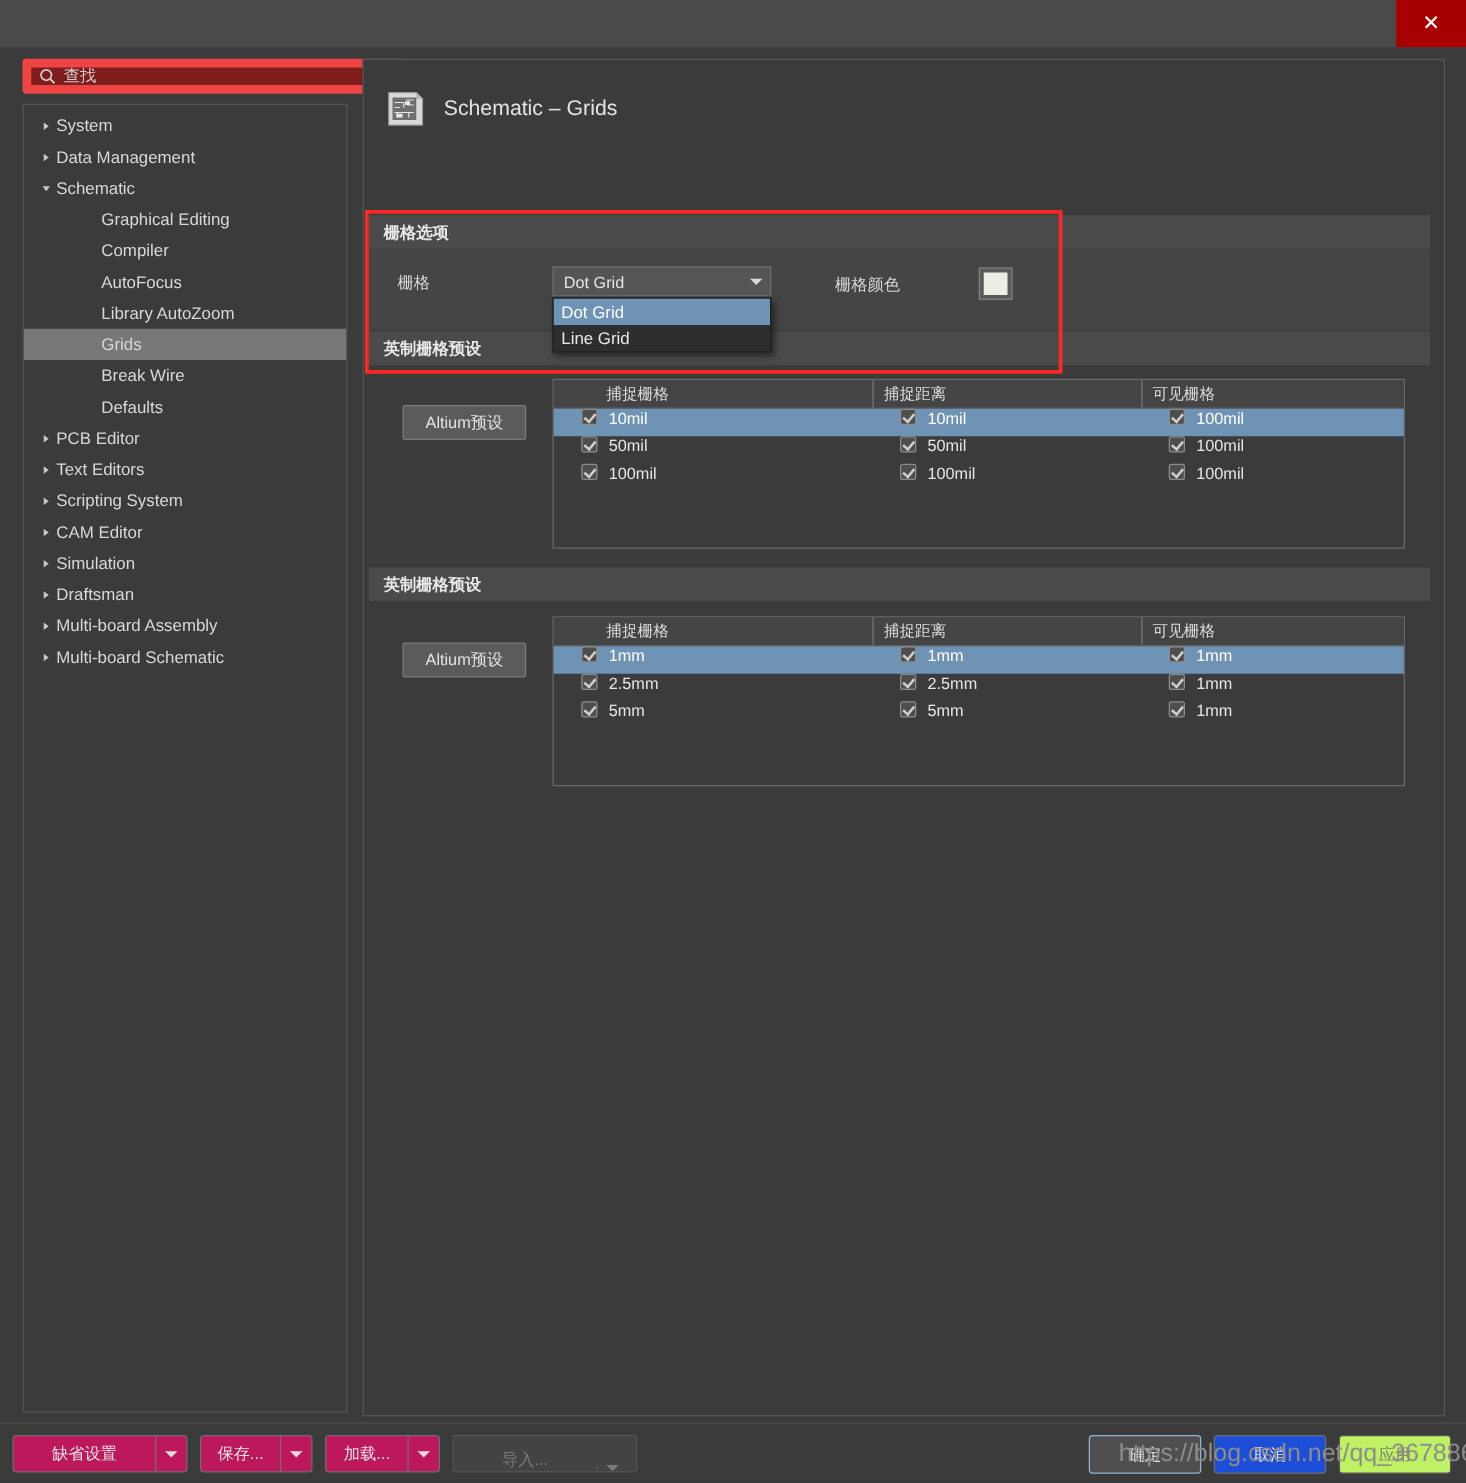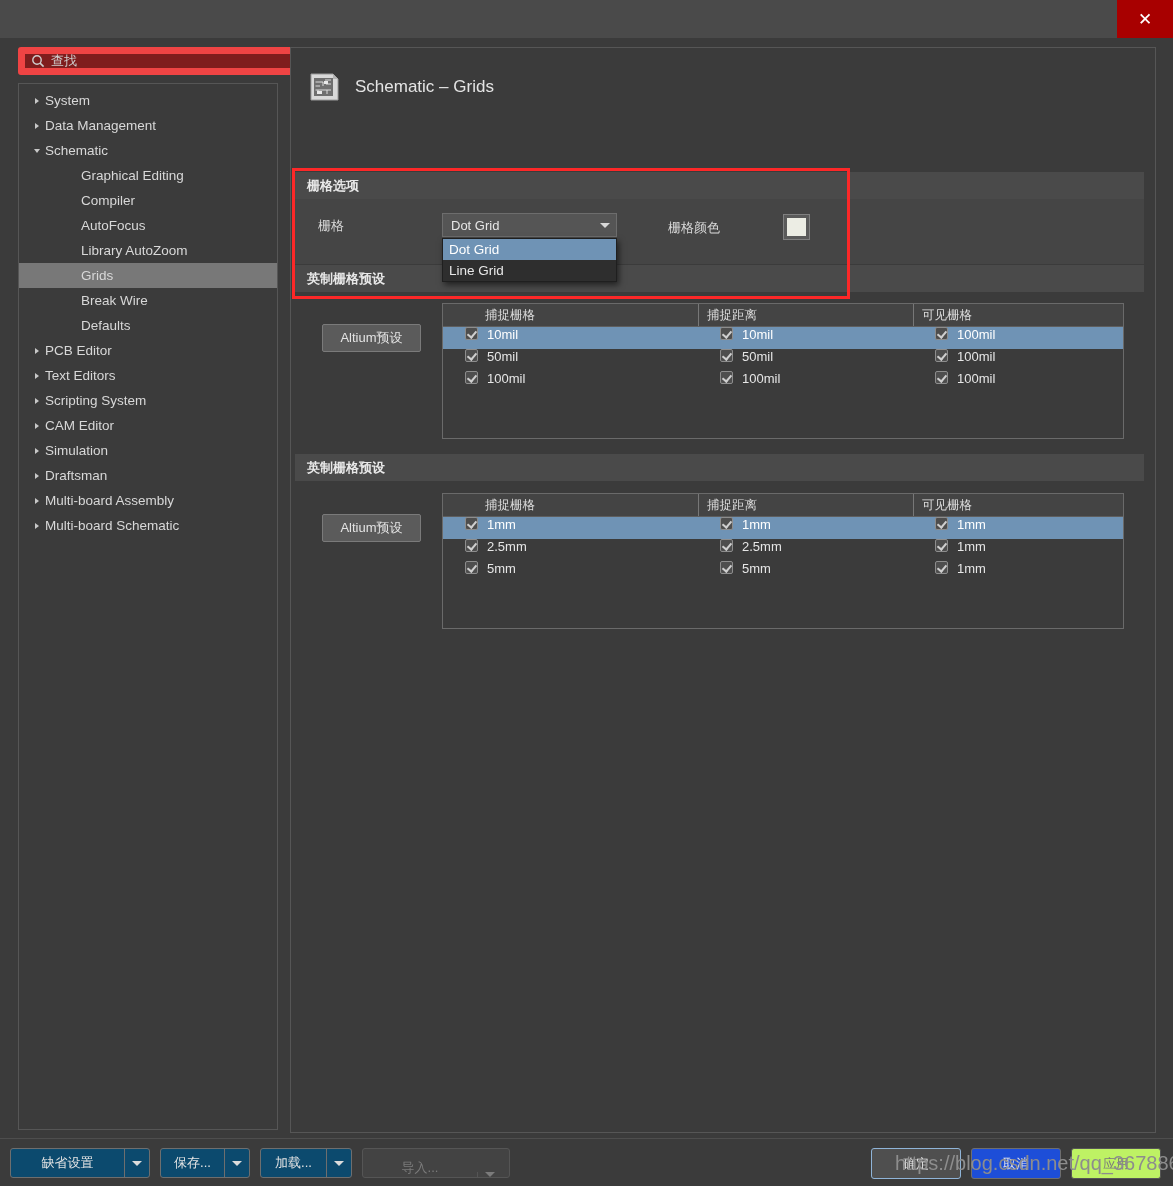--- a/index.html
+++ b/index.html
@@ -269,21 +269,21 @@
   
   #bottom-bar {
     position: absolute; left: 0; top: 1138px;
     width: 1173px; height: 48px;
     background: #3b3b3b;
     border-top: 1px solid #4e4e4e;
   }
   .split-btn {
     position: absolute; top: 9px; height: 30px;
     display: flex;
-    background: #0c4a6e;
+    background: #be185d;
     border: 1px solid #6e6e6e;
     box-sizing: border-box;
     border-radius: 3px;
     overflow: hidden;
   }
   .split-btn.disabled { background: #434343; border-color: #555555; }
   .split-main {
     display: flex; align-items: center; justify-content: center;
     font-size: 13px; color: #e4e4e4;
     cursor: pointer;

